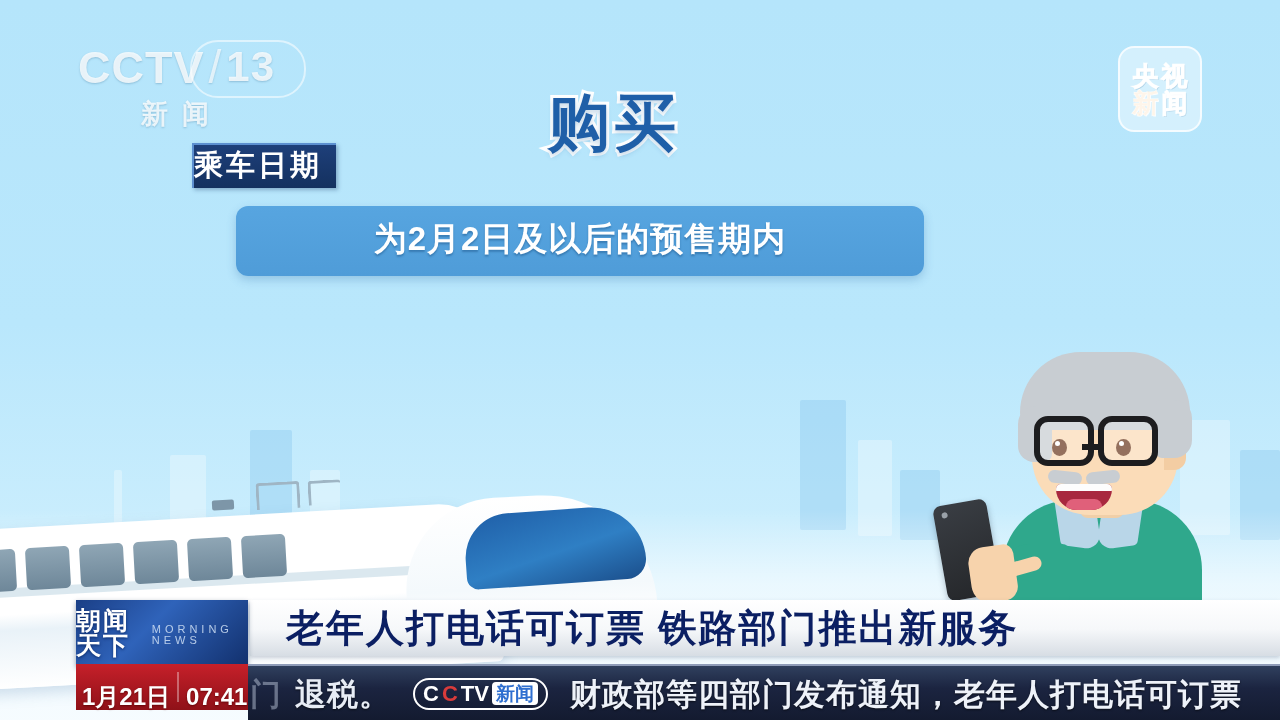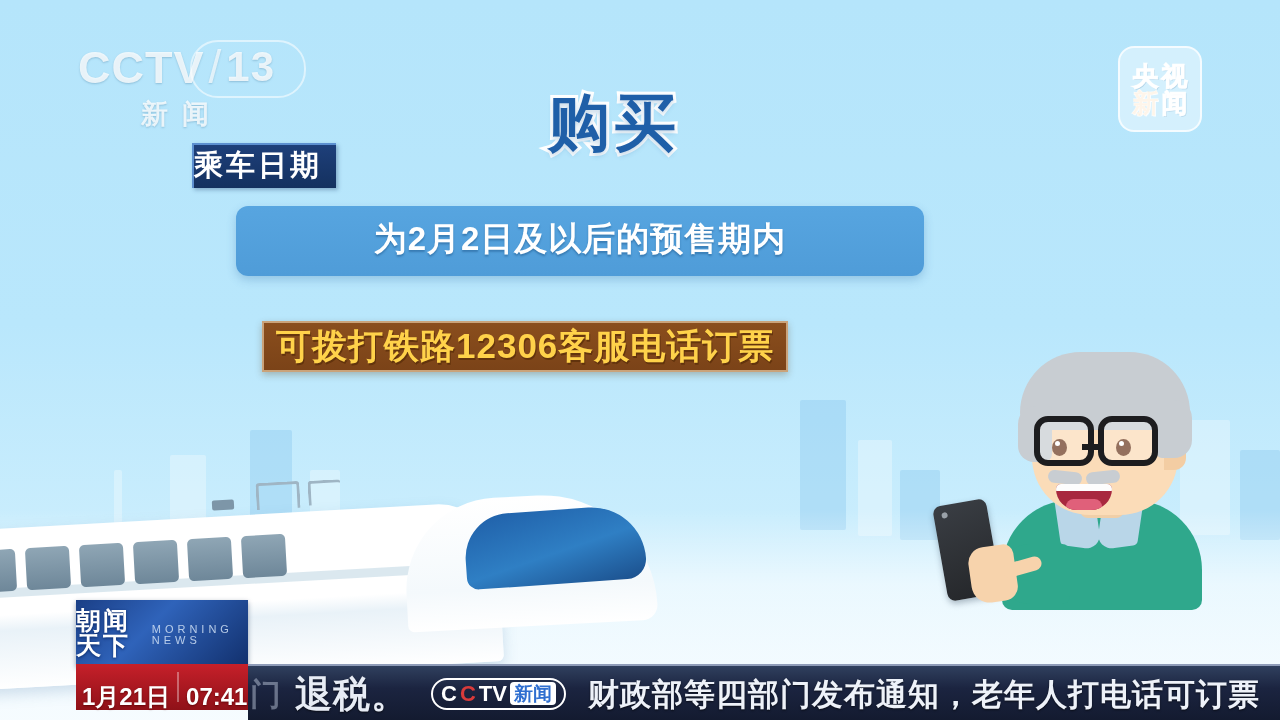--- a/index.html
+++ b/index.html
@@ -339,21 +339,21 @@
 
   
   .ticker {
     position: absolute; left: 248px; right: 0; top: 664px; height: 56px;
     background: linear-gradient(180deg,#30405e 0%, #1b2440 40%, #131a2f 100%);
     border-top: 2px solid #8f9cb8;
     display: flex; align-items: center; overflow: hidden;
     white-space: nowrap;
   }
   .ticker .pre {
-    color: #e7ecf5; font-size: 37px; font-weight: bold; line-height: 1;
+    color: #e7ecf5; font-size: 31px; font-weight: bold; line-height: 1;
     padding-left: 14px; letter-spacing: 1px;
     text-shadow: 0 1px 2px rgba(0,0,0,.6);
   }
   .ticker .cctvnews {
     display: inline-flex; align-items: center; gap: 3px;
     margin: 0 22px; padding: 2px 8px 3px 8px;
     border: 2px solid #ffffff; border-radius: 16px;
   }
   .ticker .cctvnews .cn-c { color: #ffffff; font-size: 22px; font-weight: bold; line-height: 1; }
   .ticker .cctvnews .cn-red { color: #d93b3b; }
@@ -425,21 +425,20 @@
   </div>
 
   <div class="buy-title">购买</div>
 
   <div class="date-badge">乘车日期</div>
 
   <div class="info-panel">
     <div class="line">为2月2日及以后的预售期内</div>
   </div>
 
-  <div class="brown-bar">可拨打铁路12306客服电话订票</div>
 
 
   <div class="oldman">
     <div class="om-body"></div>
     <div class="om-collar-l"></div>
     <div class="om-collar-r"></div>
     <div class="om-neck"></div>
     <div class="om-head"></div>
     <div class="om-ear"></div>
     <div class="om-hair"></div>
@@ -453,20 +452,23 @@
     <div class="om-mustache-l"></div>
     <div class="om-mustache-r"></div>
     <div class="om-mouth"></div>
     <div class="om-arm"></div>
     <div class="om-phone"></div>
     <div class="om-hand"></div>
     <div class="om-finger"></div>
   </div>
 
 
+  <div class="headline-bar">
+    <div class="txt">老年人打电话可订票 铁路部门推出新服务</div>
+  </div>
 
   <div class="prog-logo">
     <div class="cn">朝闻天下</div>
     <div class="en">MORNING NEWS</div>
   </div>
 
   <div class="datetime-bar">
     <div class="d">1月21日</div>
     <div class="sep"></div>
     <div class="t">07:41</div>

